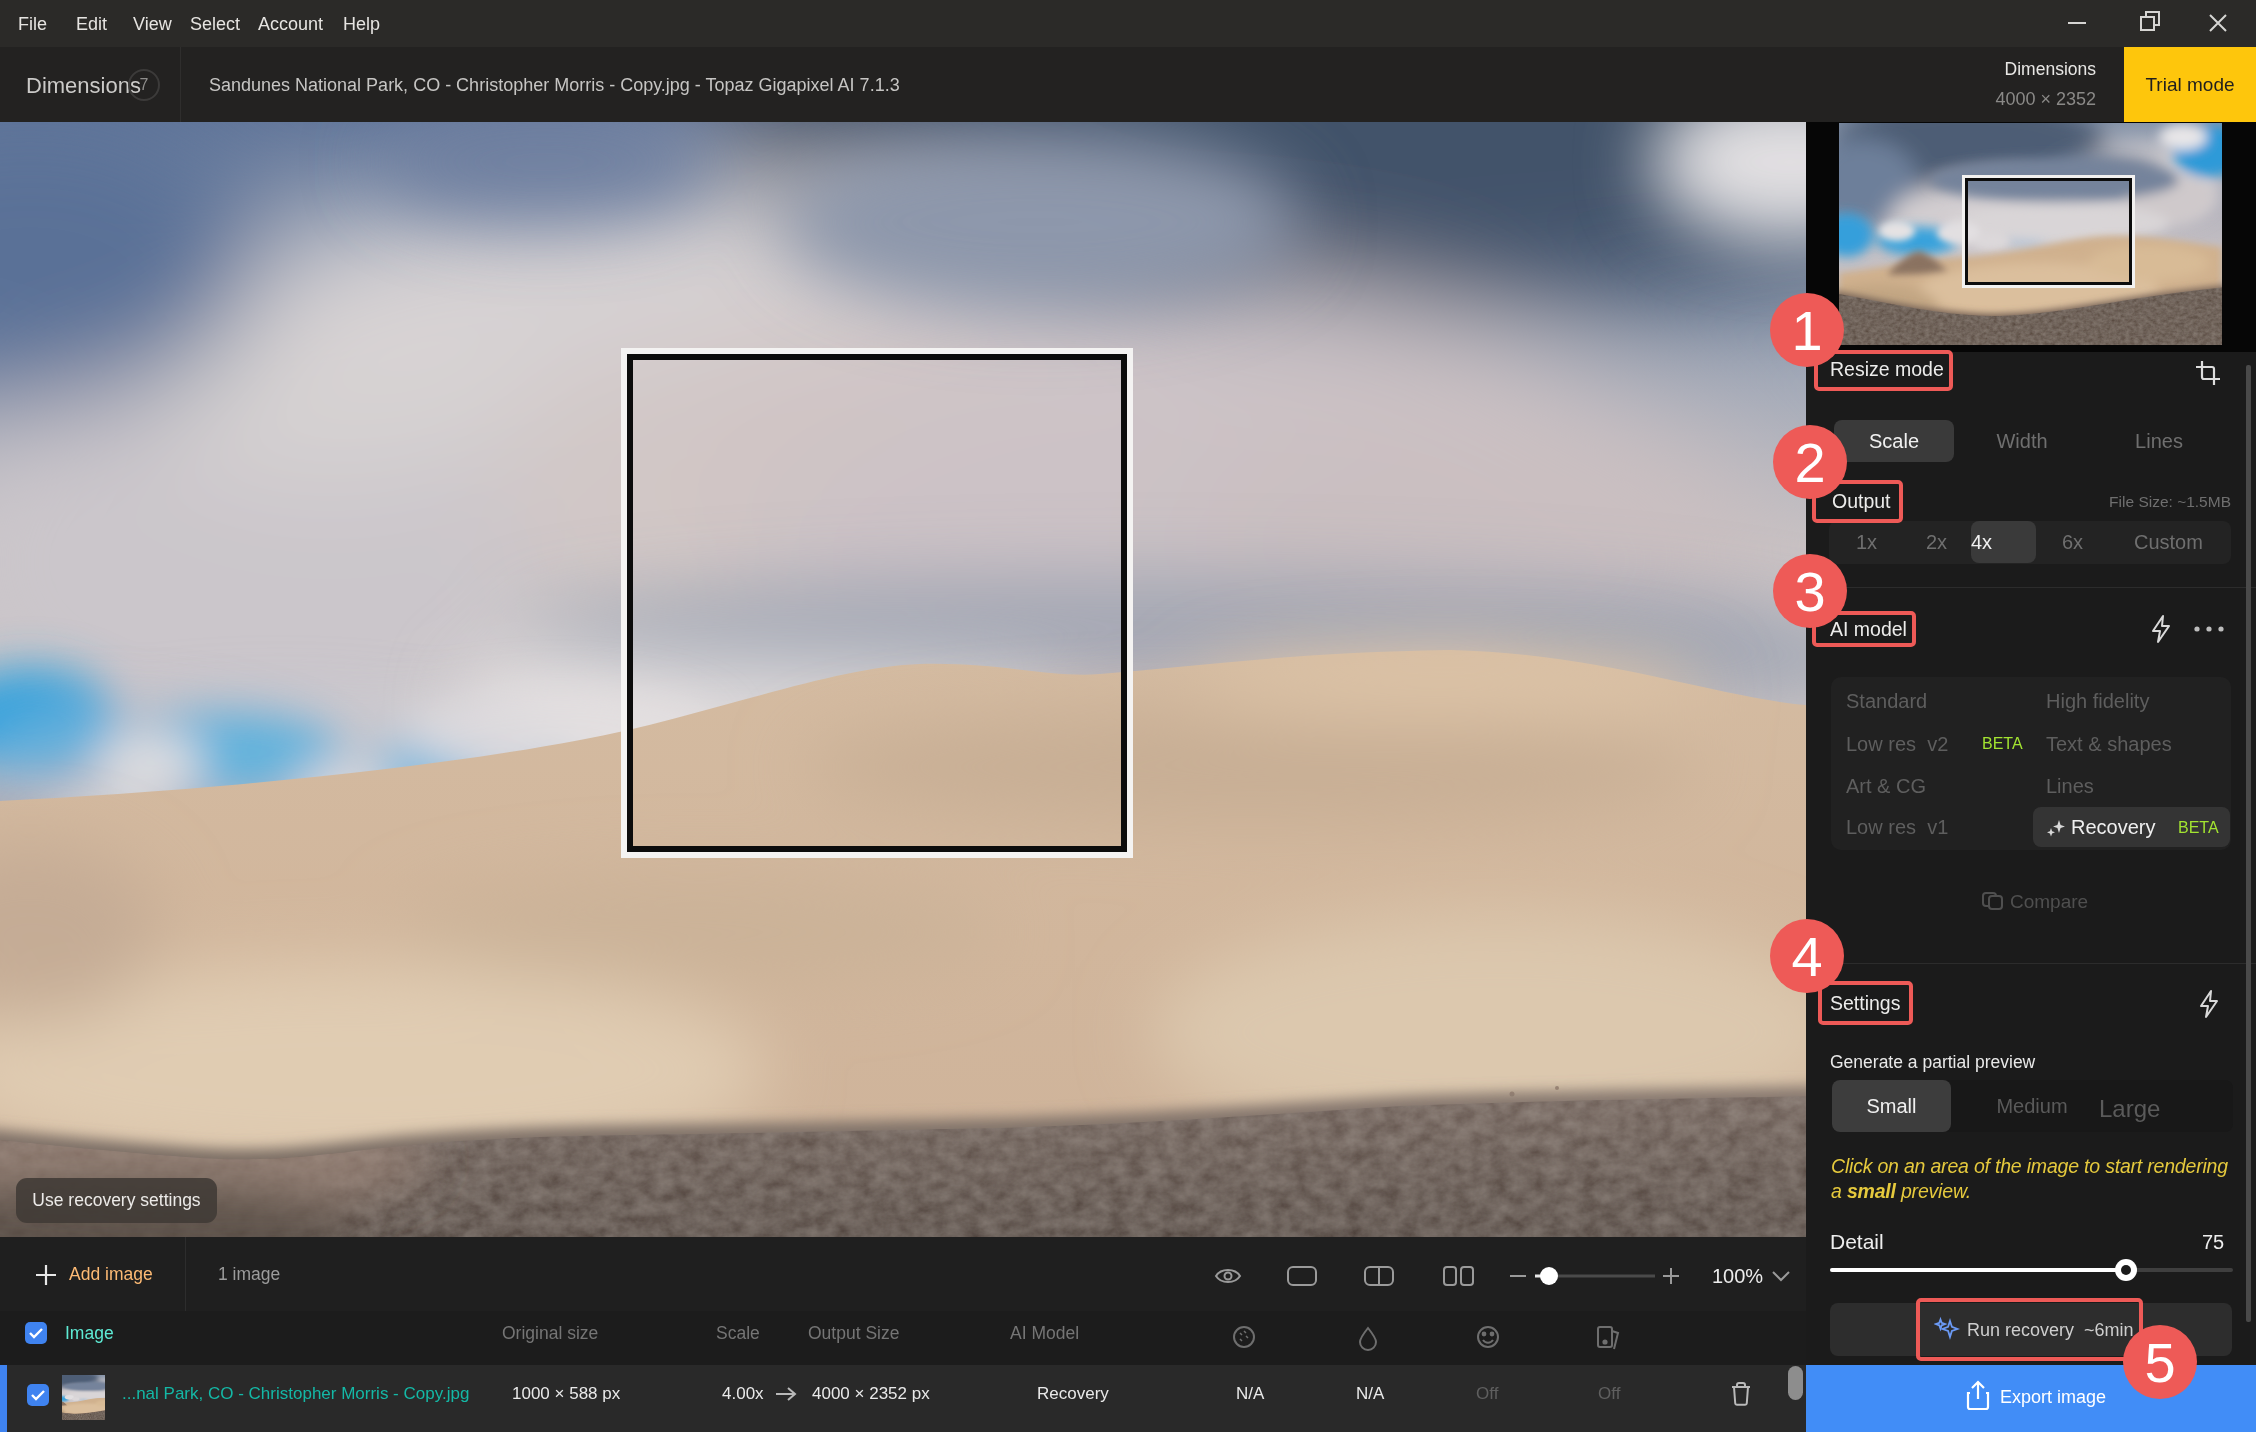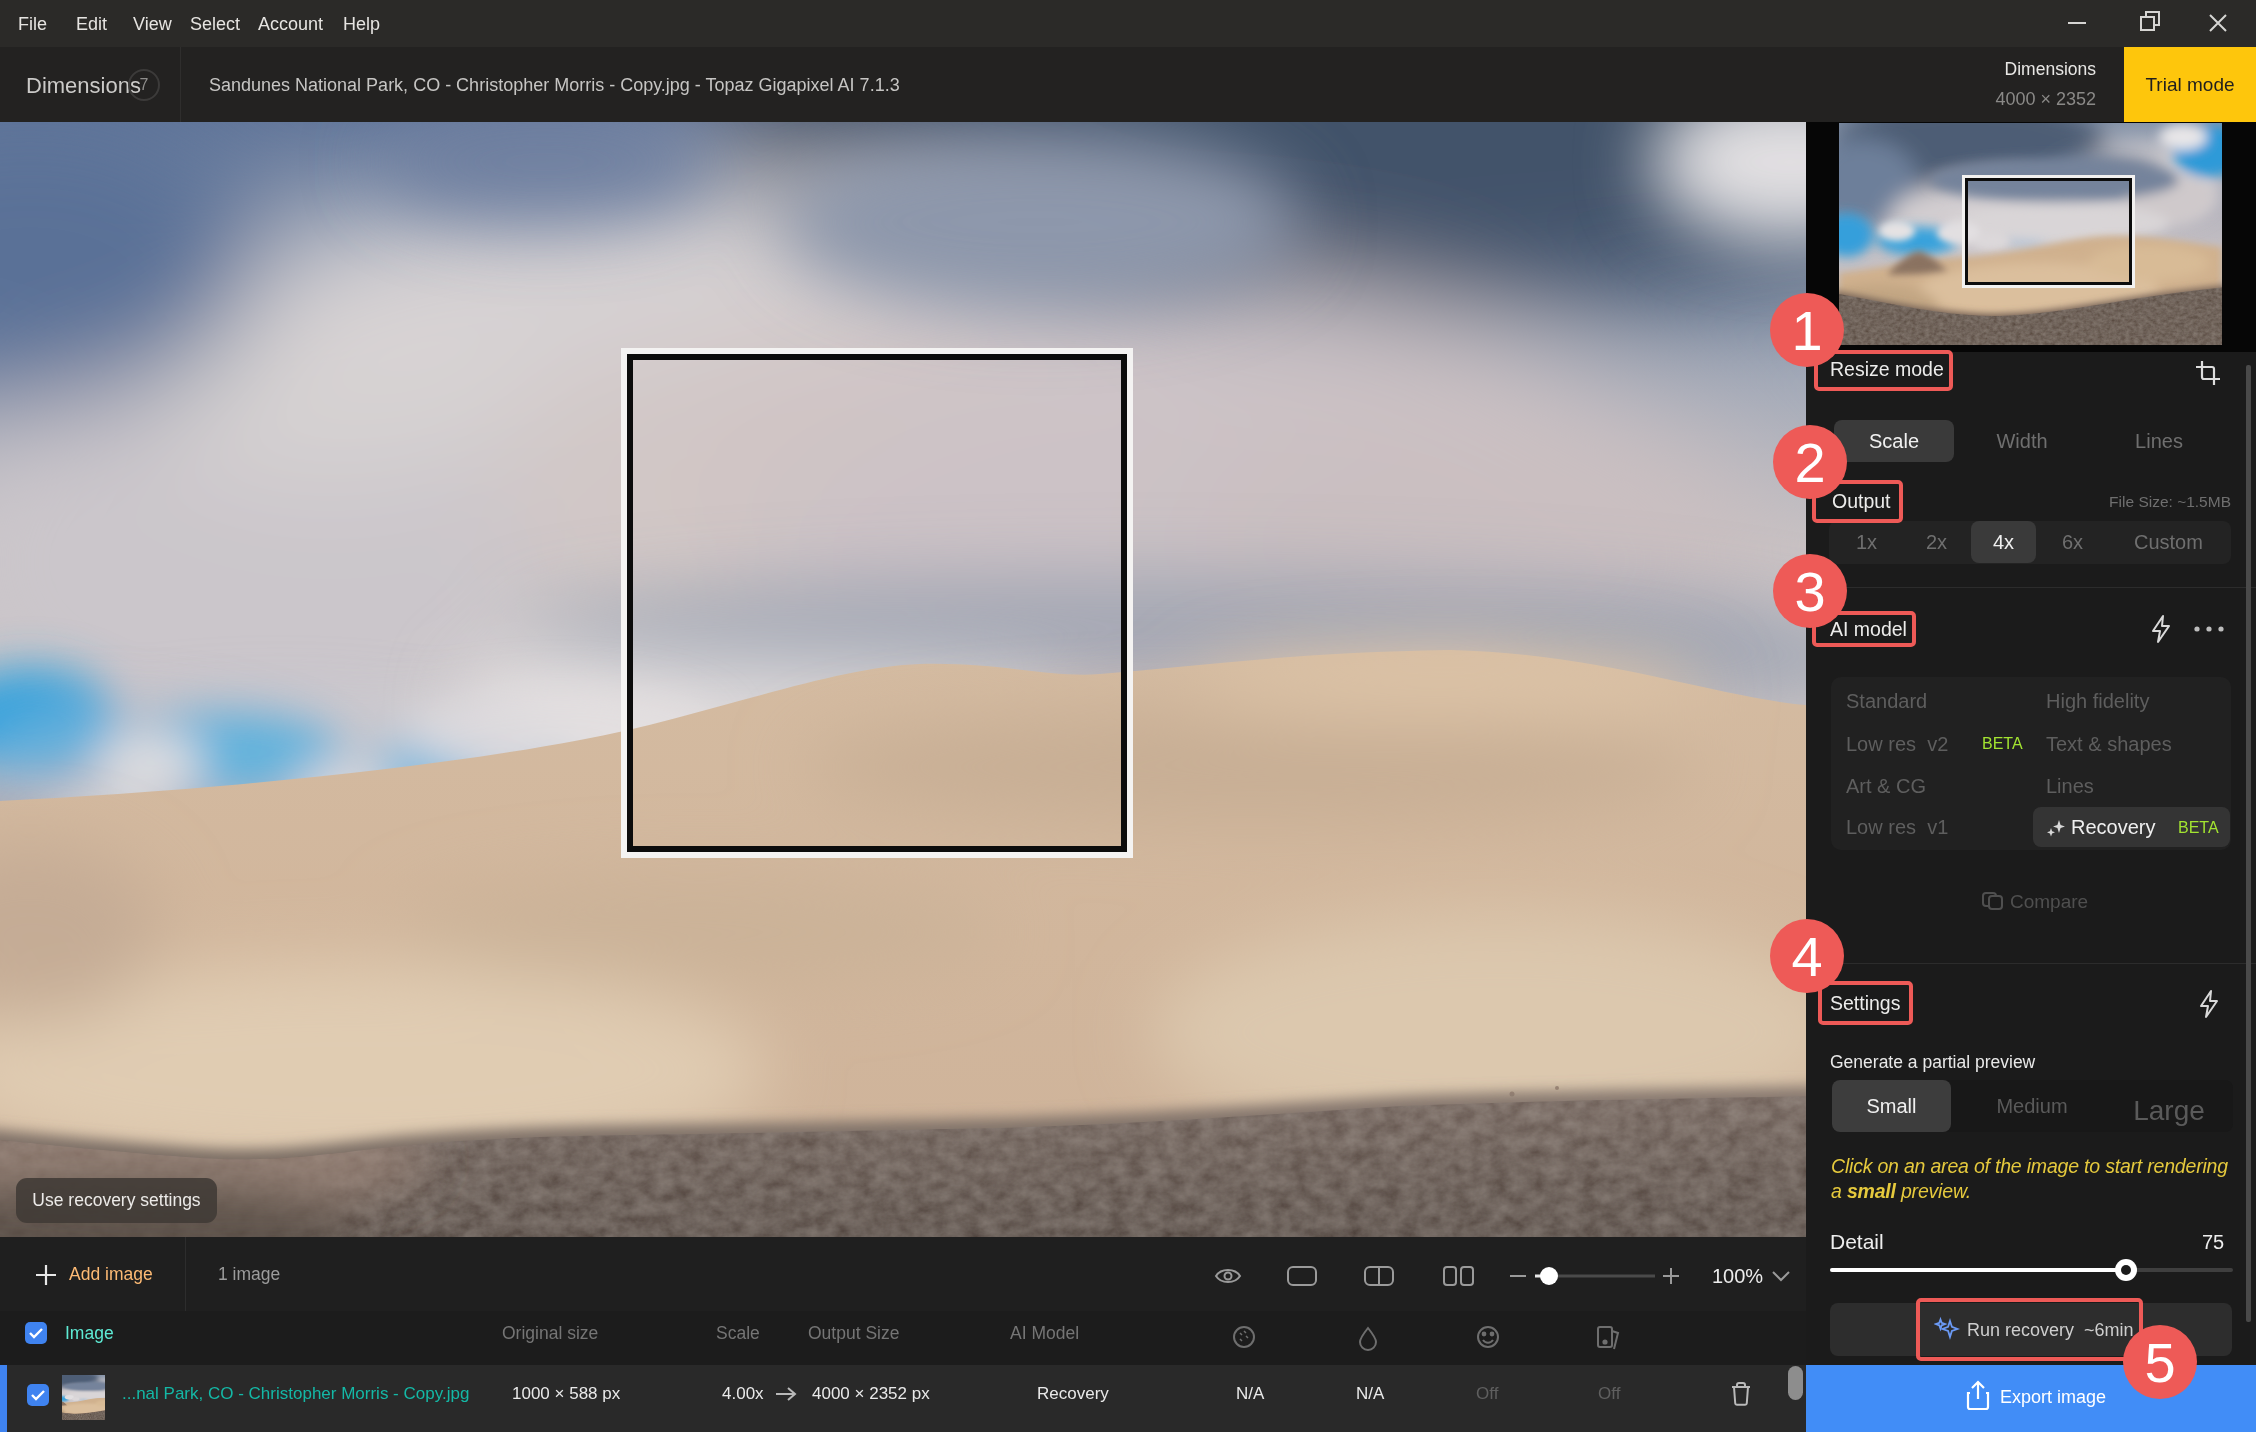--- a/index.html
+++ b/index.html
@@ -371,21 +371,21 @@
 <div class="abs" style="left:1834px;top:430px;width:120px;text-align:center;color:#f0f0f0;font-size:20px">Scale</div>
 <div class="abs gtxt" style="left:1962px;top:430px;width:120px;text-align:center">Width</div>
 <div class="abs gtxt" style="left:2099px;top:430px;width:120px;text-align:center">Lines</div>
 
 <div class="abs slabel" style="left:1832px;top:490px">Output</div>
 <div class="abs" style="right:25px;top:493px;color:#6f6f6f;font-size:15.5px">File Size: ~1.5MB</div>
 <div class="abs" style="left:1829px;top:521px;width:402px;height:43px;background:#232323;border-radius:8px"></div>
 <div class="abs pill" style="left:1971px;top:521px;width:65px;height:42px"></div>
 <div class="abs gtxt" style="left:1856px;top:531px">1x</div>
 <div class="abs gtxt" style="left:1926px;top:531px">2x</div>
-<div class="abs" style="left:1971px;top:531px;width:65px;text-align:center;color:#f0f0f0;font-size:20px">4x</div>
+<div class="abs" style="left:1971px;top:531px;width:65px;color:#f0f0f0;font-size:20px">4x</div>
 <div class="abs gtxt" style="left:2062px;top:531px">6x</div>
 <div class="abs gtxt" style="left:2134px;top:531px">Custom</div>
 
 <div id="divider1" class="abs"></div>
 <div class="abs slabel" style="left:1830px;top:618px">AI model</div>
 <svg class="abs" style="left:2148px;top:614px" width="26" height="30" viewBox="0 0 26 30">
       <path d="M15,2 L5,17 h7 L10,28 L21,12 h-7 Z" stroke="#d9d9d9" stroke-width="2" fill="none" stroke-linejoin="round"></path>
     </svg>
 <svg class="abs" style="left:2192px;top:624px" width="34" height="10" viewBox="0 0 34 10">
       <g fill="#bdbdbd">
@@ -425,21 +425,21 @@
 <div id="divider2" class="abs"></div>
 <div class="abs slabel" style="left:1830px;top:992px">Settings</div>
 <svg class="abs" style="left:2196px;top:989px" width="26" height="30" viewBox="0 0 26 30">
       <path d="M15,2 L5,17 h7 L10,28 L21,12 h-7 Z" stroke="#d9d9d9" stroke-width="2" fill="none" stroke-linejoin="round"></path>
     </svg>
 
 <div class="abs" style="left:1830px;top:1052px;color:#e9e9e9;font-size:17.5px">Generate a partial preview</div>
 <div id="sml" class="abs"></div>
 <div id="smallpill" class="abs">Small</div>
 <div class="abs" style="left:1962px;top:1095px;width:140px;text-align:center;color:#5a5a5a;font-size:20px">Medium</div>
-<div class="abs" style="left:2099px;top:1095px;width:140px;text-align:center;color:#5a5a5a;font-size:28px">Large</div>
+<div class="abs" style="left:2099px;top:1095px;width:140px;color:#5a5a5a;font-size:24px">Large</div>
 
 <div class="abs ytxt" style="left:1831px;top:1155px">Click on an area of the image to start rendering</div>
 <div class="abs ytxt" style="left:1831px;top:1180px">a <b>small</b> <span style="">preview.</span></div>
 
 <div class="abs" style="left:1830px;top:1230px;color:#eeeeee;font-size:21px">Detail</div>
 <div class="abs" style="left:2202px;top:1231px;color:#eeeeee;font-size:20px">75</div>
 <div class="abs" style="left:1830px;top:1268px;width:403px;height:4px;background:#3f3f3f;border-radius:2px"></div>
 <div class="abs" style="left:1830px;top:1268px;width:296px;height:4px;background:#ffffff;border-radius:2px"></div>
 <div class="abs" style="left:2115px;top:1259px;width:22px;height:22px;border-radius:50%;background:#fff"></div>
 <div class="abs" style="left:2121px;top:1265px;width:10px;height:10px;border-radius:50%;background:#1b1b1b"></div>

